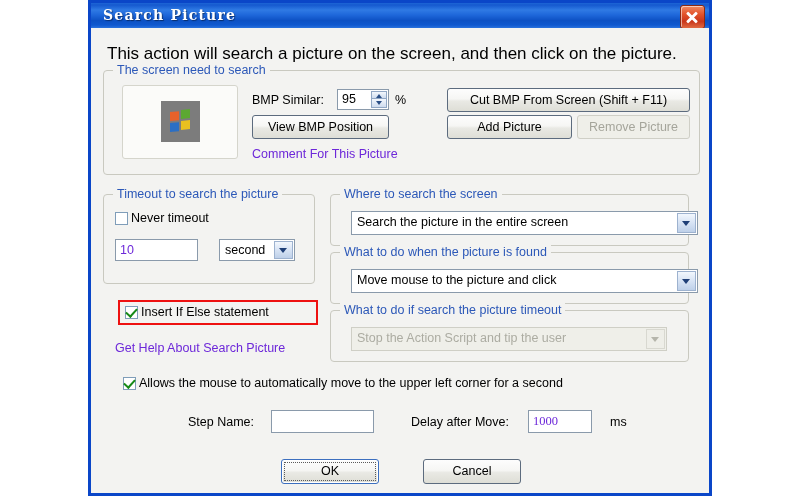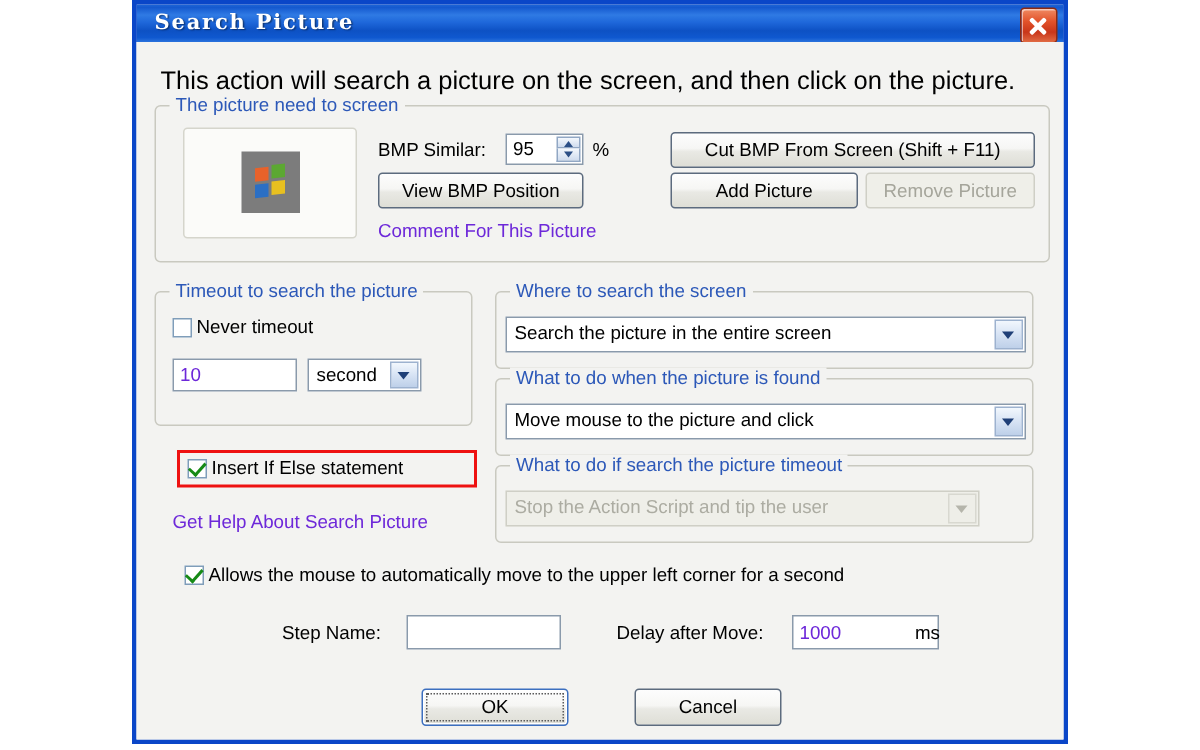--- a/index.html
+++ b/index.html
@@ -263,20 +263,21 @@
     pointer-events: none;
   }
 
   
   .combo {
     position: absolute;
     background: #ffffff;
     border: 1px solid #8a9aab;
     box-sizing: border-box;
     cursor: pointer;
+    margin-left: 14px;
   }
   .combo-text {
     position: absolute;
     left: 5px;
     top: 3px;
     font-size: 12.5px;
     color: #000;
     white-space: nowrap;
   }
   .combo-btn {
@@ -361,21 +362,21 @@
     <div class="titlebar">
       <div class="title-text">Search Picture</div>
       <div class="close-btn"></div>
     </div>
 
     <div class="body">
 
       <div class="intro">This action will search a picture on the screen, and then click on the picture.</div>
 
       <div class="group" id="grp-picture">
-        <div class="group-legend">The picture need to screen</div>
+        <div class="group-legend">The screen need to search</div>
 
         <div class="thumb-frame">
           <div class="thumb-img">
             <div class="win-logo">
               <div class="wq tl"></div>
               <div class="wq tr"></div>
               <div class="wq bl"></div>
               <div class="wq br"></div>
             </div>
           </div>
@@ -477,21 +478,21 @@
         <span class="box">
             <span class="tick"></span>
           </span>
         <span class="ctext">Allows the mouse to automatically move to the upper left corner for a second</span>
       </div>
 
       <div class="lbl" style="left:97px; top:387px;">Step Name:</div>
       <input class="tinput" style="left: 180px; top: 382px; width: 103px; height: 23px;" placeholder="">
 
       <div class="lbl" style="left:320px; top:387px;">Delay after Move:</div>
-      <input class="tinput" style="left: 437px; top: 382px; width: 98px; height: 23px;" value="1000">
+      <input class="tinput" style="left: 437px; top: 382px; width: 64px; height: 23px; font-family: Liberation Serif, serif;" value="1000">
       <div class="lbl" style="left:519px; top:387px;">ms</div>
 
       <div class="btn btn-default" style="left:190px; top:431px; width:98px; height:25px;">
         <span class="focus-ring"></span>
         <span>OK</span>
       </div>
       <div class="btn" style="left:332px; top:431px; width:98px; height:25px;">
         <span>Cancel</span>
       </div>
 

